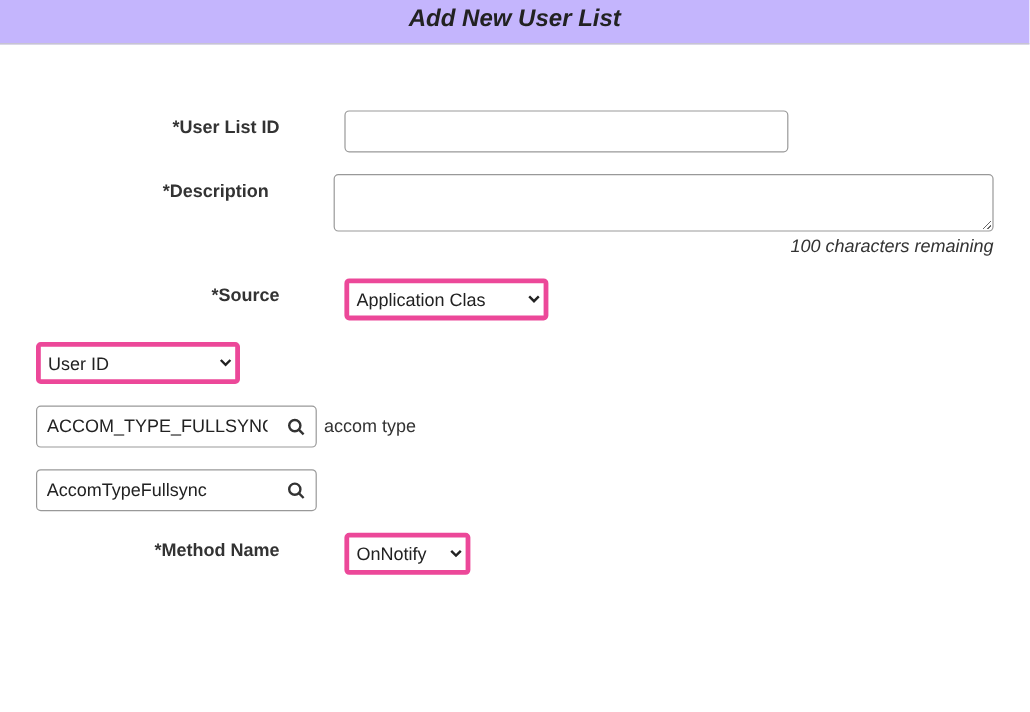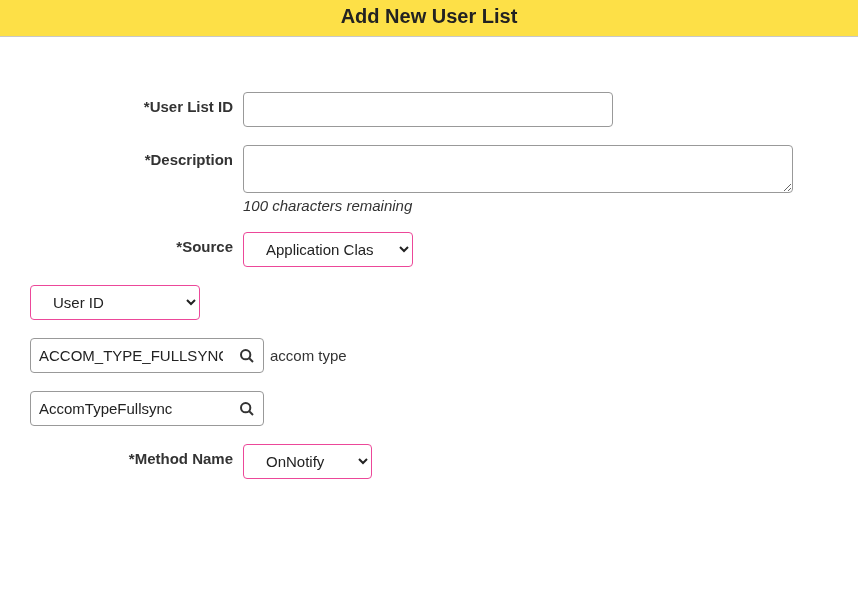--- a/index.html
+++ b/index.html
@@ -7,35 +7,37 @@
     margin: 0;
     font-family: Arial, sans-serif;
     font-size: 14px;
     color: #333;
     width: 858px;
   }
   .header {
     text-align: center;
     padding: 5px 0 8px;
     border-bottom: 1px solid #c8c8c8;
-    background: #fde047;
+    background: #c4b5fd;
+    font-style: italic;
   }
   .header h1 {
     margin: 0;
     font-size: 20px;
     font-weight: bold;
     color: #222;
   }
   .form-area {
     padding: 55px 30px 20px;
   }
   .row {
     display: flex;
     align-items: flex-start;
     margin-bottom: 18px;
+    gap: 44px;
   }
   .label-col {
     width: 213px;
     text-align: right;
     padding-right: 10px;
     padding-top: 6px;
     font-weight: bold;
     color: #333;
     font-size: 15px;
   }
@@ -57,23 +59,23 @@
   textarea {
     border: 1px solid #999;
     border-radius: 4px;
     padding: 6px 8px;
     font-size: 15px;
     background: #fff;
     color: #222;
     resize: both;
   }
   select {
-    border: 1px solid #ec4899;
-    border-radius: 4px;
-    padding: 5px 18px;
+    border: 4px solid #ec4899;
+    border-radius: 4px;
+    padding: 5px 2px;
     font-size: 15px;
     height: 35px;
     background: #fff;
     color: #222;
   }
   .lookup-wrap {
     position: relative;
     display: inline-flex;
     align-items: center;
     border: 1px solid #999;
@@ -105,42 +107,42 @@
     margin-top: 4px;
   }
   .desc-text {
     margin-left: 6px;
     font-size: 15px;
     color: #333;
   }
   .w-370 { width: 370px; }
   .w-550 { width: 550px; height: 48px; }
   .w-170 { width: 170px; }
-  .w-95 { width: 129px; }
+  .w-95 { width: 105px; }
   svg { display: block; }
 </style>
 </head>
 <body>
 
 <div class="header">
   <h1>Add New User List</h1>
 </div>
 
 <div class="form-area">
 
   <div class="row">
     <div class="label-col">*User List ID</div>
     <div class="field-col">
       <input type="text" class="w-370" value="" style="">
     </div>
   </div>
 
   <div class="row">
     <div class="label-col">*Description</div>
-    <div class="field-col" style="flex-direction:row; align-items:flex-end; max-width:551px;">
+    <div class="field-col" style="flex-direction:column; align-items:flex-end; max-width:551px;">
       <textarea class="w-550" style=""></textarea>
       <div class="hint-right">100 characters remaining</div>
     </div>
   </div>
 
   <div class="row">
     <div class="label-col">*Source</div>
     <div class="field-col">
       <select class="w-170">
         <option>Application Clas</option>

